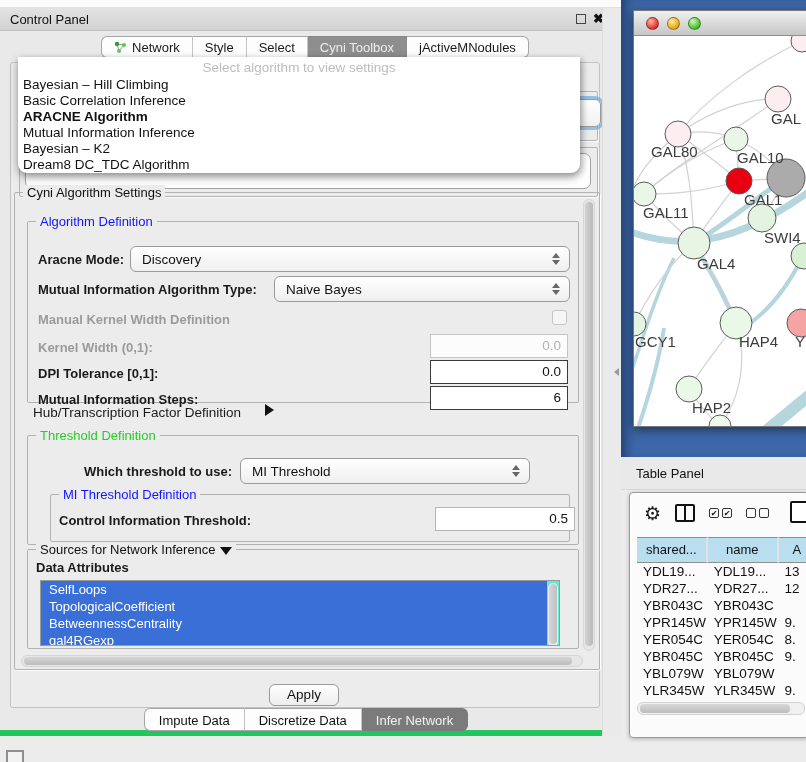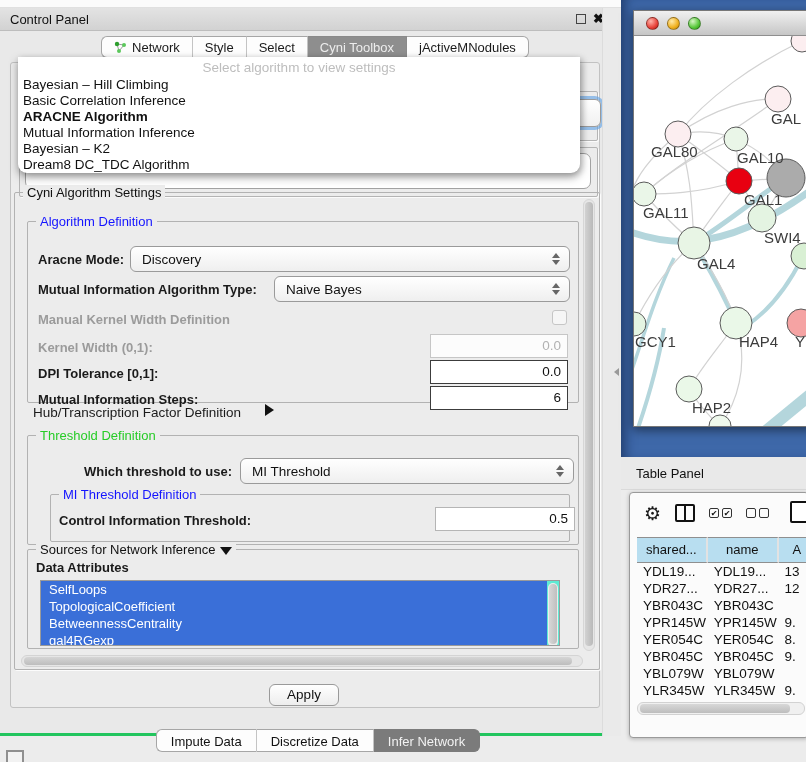--- a/index.html
+++ b/index.html
@@ -2,34 +2,34 @@
 <html style="--desktop-blue: #3e68a9; --sel-blue: #3a6fd8; --legend-blue: #1414ff; --legend-green: #27cc27; --tab-sel: #8e8e8e; --infer-sel: #7b7b7b; --th-blue: #b8def0;"><head>
 <meta charset="utf-8">
 <style>
   * { margin:0; padding:0; box-sizing:border-box; }
   html,body { width:806px; height:762px; overflow:hidden; }
   body { font-family:"Liberation Sans", sans-serif; background:#ececec; }
   .screen { position:relative; width:806px; height:762px; background:#ececec; overflow:hidden; }
 
   
   .top-strip { position:absolute; left:0; top:0; width:622px; height:8px; background:#fbfbfb; border-bottom:1px solid #e0e0e0; }
-  .control-window { position:absolute; left:0; top:8px; width:612px; height:728px; background:#e9e9e9; border-bottom:3px solid #22c55e; }
+  .control-window { position:absolute; left:0; top:8px; width:612px; height:728px; background:#e9e9e9; border-bottom:6px solid #22c55e; }
   .cp-titlebar { position:absolute; left:0; top:0; width:100%; height:23px; background:linear-gradient(#e3e3e3,#d2d2d2); border-bottom:1px solid #bdbdbd; display:flex; align-items:center; }
   .cp-title { font-size:13px; color:#111; padding-left:10px; }
   .tb-icons { position:absolute; right:8px; top:4px; display:flex; align-items:center; gap:7px; }
   .float-box { width:10px; height:10px; border:1.6px solid #444; background:transparent; }
   .close-x { font-size:13px; font-weight:bold; color:#111; line-height:14px; }
 
   
   .tabrow { position:absolute; left:0; top:28px; width:100%; display:flex; justify-content:center;margin-left:9px; }
   .tab { font-size:13px; color:#1a1a1a; background:#fdfdfd; border-top:1px solid #a6a6a6; border-bottom:1px solid #a6a6a6; border-right:1px solid #c4c4c4; padding:4px 12px 4px 12px; display:flex; align-items:center; gap:5px; height:22px; }
   .tab.first { border-left:1px solid #a6a6a6; border-radius:6px 0 0 6px; }
   .tab.last  { border-right:1px solid #a6a6a6; border-radius:0 6px 6px 0; }
   .tab.sel   { background:var(--tab-sel,#8e8e8e); color:#ededed; border-color:#8a8a8a; }
-  .bottom-tabrow { position:absolute; left:12px; top:700px; width:612px; display:flex; justify-content:center;margin-top:21px; }
+  .bottom-tabrow { position:absolute; left:0; top:700px; width:612px; display:flex; justify-content:center; }
   .btab { font-size:13px; color:#111; background:#fdfdfd; border-top:1px solid #a6a6a6; border-bottom:1px solid #a6a6a6; border-right:1px solid #c4c4c4; padding:4px 14px; height:23px; }
   .btab.first { border-left:1px solid #a6a6a6; border-radius:6px 0 0 6px; }
   .btab.last { border-right:1px solid #a6a6a6; border-radius:0 6px 6px 0; }
   .btab.sel { background:var(--infer-sel,#7b7b7b); color:#f2f2f2; border-color:#7b7b7b; }
 
   
   .main-panel { position:absolute; left:10px; top:54px; width:590px; height:646px; background:#ececec; border:1px solid #c2c2c2; border-radius:3px; }
   .frag-group { position:absolute; border:1px solid #b4b4b4; border-radius:2px; box-shadow:1px 1px 0 rgba(255,255,255,.8); }
   .frag-combo { position:absolute; left:116px; top:90px; width:474px; height:28px; background:linear-gradient(#fff,#f0f0f0); border:1px solid #9a9a9a; border-radius:6px; box-shadow:0 0 0 3px rgba(92,160,230,.6); }
   .frag-input { position:absolute; left:14px; top:140px; width:566px; height:36px; background:#fff; border:1px solid #a2a2a2; border-radius:7px; }
@@ -179,21 +179,21 @@
         <div class="field strong" style="left:402px; top:164px; width:138px;">6</div>
       </div>
 
       <span class="lbl" style="left:18px; top:212px; font-weight:normal; font-size:13.5px;">Hub/Transcription Factor Definition</span>
       <span class="tri-right" style="position:absolute; left:250px; top:211px;"></span>
 
       <div class="group" style="left:12px; top:242px; width:552px; height:110px; box-shadow:none;">
         <span class="legend green">Threshold Definition</span>
 
         <span class="lbl" style="left:56px; top:28px;">Which threshold to use:</span>
-        <div class="combo" style="left:212px; top:22px; width:334px;">
+        <div class="combo" style="left:212px; top:22px; width:290px;">
           <span>MI Threshold</span>
           <span class="spin"></span>
         </div>
 
         <div class="group" style="left:22px; top:58px; width:520px; height:48px; box-shadow:none;">
           <span class="legend blue">MI Threshold Definition</span>
           <span class="lbl" style="left:8px; top:18px;">Control Information Threshold:</span>
           <div class="field soft" style="left:384px; top:12px; width:140px;">0.5</div>
         </div>
       </div>

